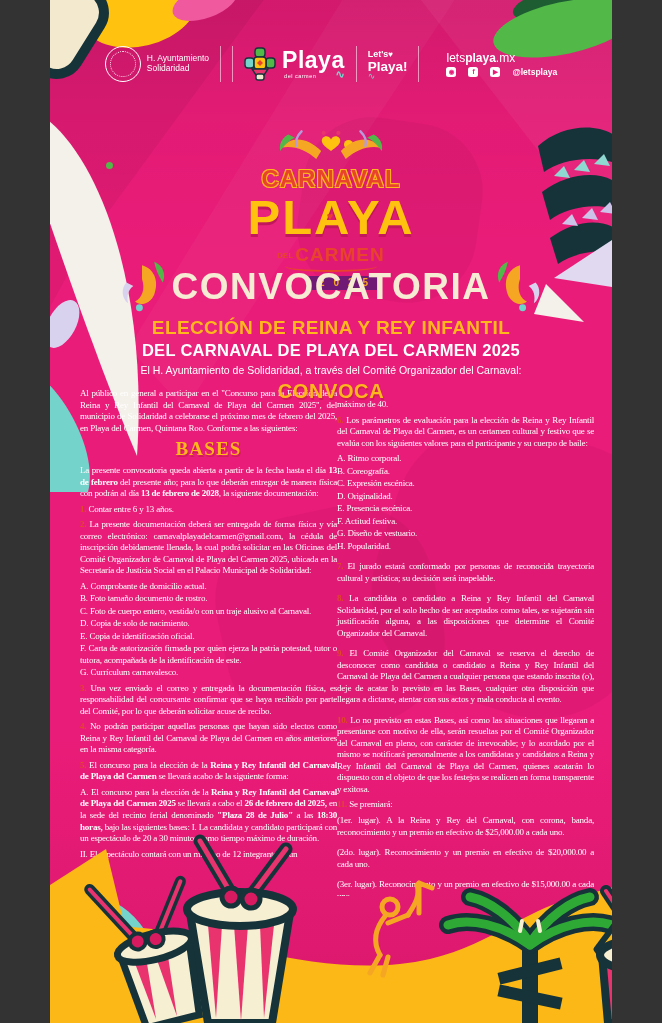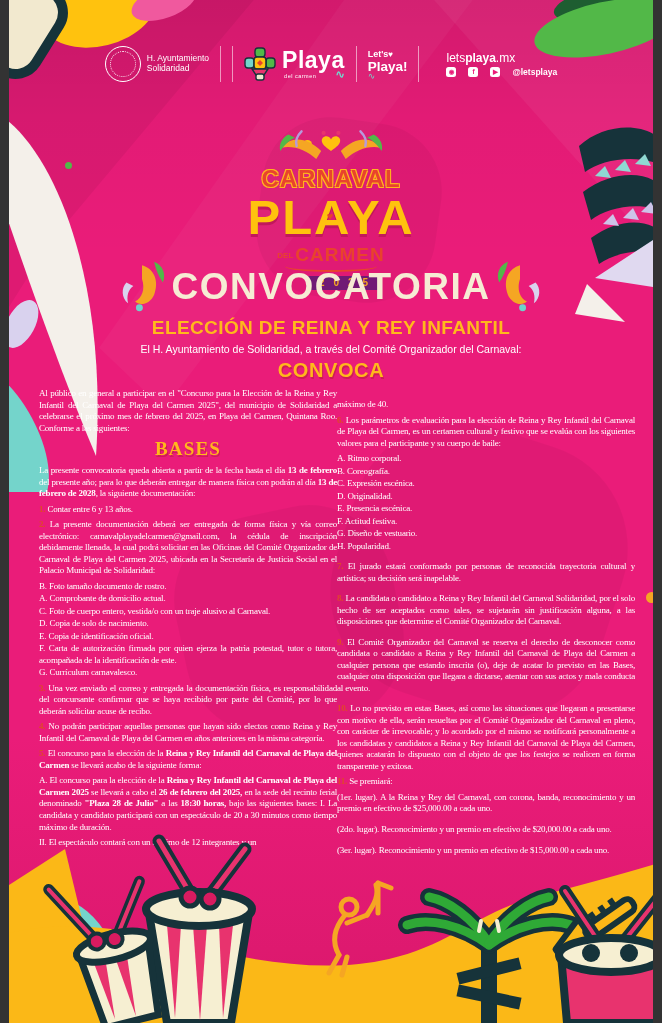--- a/index.html
+++ b/index.html
@@ -1,16 +1,16 @@
 <!DOCTYPE html>
 <html><head>
 <meta charset="utf-8">
 <style>
   html,body{margin:0;padding:0;background:#333;}
-  .poster{position:relative;width:644px;height:1023px;overflow:hidden;margin:0 auto;
+  .poster{position:relative;width:562px;height:1023px;overflow:hidden;margin:0 auto;
     background:#EA1C79;font-family:"Liberation Sans",sans-serif;}
   
   .bg-grad{position:absolute;inset:0;background:linear-gradient(180deg,rgba(0,0,0,.10) 0%,rgba(0,0,0,.03) 12%,rgba(0,0,0,0) 25%,rgba(0,0,0,0) 72%,rgba(160,10,60,.22) 100%);}
   .streak{position:absolute;inset:0;}
   .s1{background:rgba(0,0,0,.05);clip-path:polygon(0 0,38% 0,6% 24%,0 30%);}
   .s2{background:rgba(255,255,255,.05);clip-path:polygon(100% 0,66% 0,100% 24%);}
   .s3{background:rgba(255,255,255,.035);clip-path:polygon(52% 0,72% 0,24% 40%,14% 34%);}
   .wm{position:absolute;background:rgba(0,0,0,.04);border-radius:38%;}
   .wm1{left:330px;top:430px;width:280px;height:280px;transform:rotate(18deg);}
   .wm2{left:170px;top:510px;width:220px;height:220px;transform:rotate(-12deg);}
@@ -223,33 +223,34 @@
       </svg>
       <div class="main-title">CONVOCATORIA</div>
       <svg class="swirl right" width="52" height="56" viewBox="0 0 60 60">
         <path d="M30 6 C 44 10 50 24 44 40 C 40 50 28 54 22 48 C 30 44 34 34 30 22 Z" fill="#F5A623"></path>
         <path d="M44 2 C 54 6 58 16 54 26 C 50 20 46 12 44 2 Z" fill="#52B848"></path>
         <path d="M12 26 C 6 32 6 44 14 50 C 12 42 14 34 20 30 Z" fill="#D9D2EE"></path>
         <circle cx="27" cy="55" r="4" fill="#6ED3CA"></circle>
       </svg>
     </div>
     <div class="subtitle1">ELECCIÓN DE REINA Y REY INFANTIL</div>
+    <div class="subtitle2">DEL CARNAVAL DE PLAYA DEL CARMEN 2025</div>
     <div class="issuer">El H. Ayuntamiento de Solidaridad, a través del Comité Organizador del Carnaval:</div>
     <div class="convoca">CONVOCA</div>
   </div>
 
   <div class="columns">
     <div class="col left">
         <p class="para"><span>Al público en general a participar en el "Concurso para la Elección de la Reina y Rey Infantil del Carnaval de Playa del Carmen 2025", del municipio de Solidaridad a celebrarse el próximo mes de febrero del 2025, en Playa del Carmen, Quintana Roo. Conforme a las siguientes:</span></p>
         <div class="col-heading">BASES</div>
         <p class="para"><span>La presente convocatoria queda abierta a partir de la fecha hasta el día </span><span class="b">13 de febrero</span><span> del presente año; para lo que deberán entregar de manera física con podrán al día </span><span class="b">13 de febrero de 2028</span><span>, la siguiente documentación:</span></p>
         <p class="para numbered"><span class="num">1.</span><span> Contar entre 6 y 13 años.</span></p>
         <p class="para numbered"><span class="num">2.</span><span> La presente documentación deberá ser entregada de forma física y vía correo electrónico: carnavalplayadelcarmen@gmail.com, la cédula de inscripción debidamente llenada, la cual podrá solicitar en las Oficinas del Comité Organizador de Carnaval de Playa del Carmen 2025, ubicada en la Secretaría de Justicia Social en el Palacio Municipal de Solidaridad:</span></p>
+        <p class="para tight"><span>A. Comprobante de domicilio actual.</span></p>
         <p class="para tight"><span>B. Foto tamaño documento de rostro.</span></p>
-        <p class="para tight"><span>A. Comprobante de domicilio actual.</span></p>
         <p class="para tight"><span>C. Foto de cuerpo entero, vestida/o con un traje alusivo al Carnaval.</span></p>
         <p class="para tight"><span>D. Copia de solo de nacimiento.</span></p>
         <p class="para tight"><span>E. Copia de identificación oficial.</span></p>
         <p class="para tight"><span>F. Carta de autorización firmada por quien ejerza la patria potestad, tutor o tutora, acompañada de la identificación de este.</span></p>
         <p class="para"><span>G. Currículum carnavalesco.</span></p>
         <p class="para numbered"><span class="num">3.</span><span> Una vez enviado el correo y entregada la documentación física, es responsabilidad del concursante confirmar que se haya recibido por parte del Comité, por lo que deberán solicitar acuse de recibo.</span></p>
         <p class="para numbered"><span class="num">4.</span><span> No podrán participar aquellas personas que hayan sido electos como Reina y Rey Infantil del Carnaval de Playa del Carmen en años anteriores en la misma categoría.</span></p>
         <p class="para numbered"><span class="num">5.</span><span> El concurso para la elección de la </span><span class="b">Reina y Rey Infantil del Carnaval de Playa del Carmen</span><span> se llevará acabo de la siguiente forma:</span></p>
         <p class="para"><span>A. El concurso para la elección de la </span><span class="b">Reina y Rey Infantil del Carnaval de Playa del Carmen 2025</span><span> se llevará a cabo el </span><span class="b">26 de febrero del 2025,</span><span> en la sede del recinto ferial denominado </span><span class="b">"Plaza 28 de Julio"</span><span> a las </span><span class="b">18:30 horas,</span><span> bajo las siguientes bases: I. La candidata y candidato participará con un espectáculo de 20 a 30 minutos como tiempo máximo de duración.</span></p>
         <p class="para"><span>II. El espectáculo contará con un mínimo de 12 integrantes y un</span></p>

